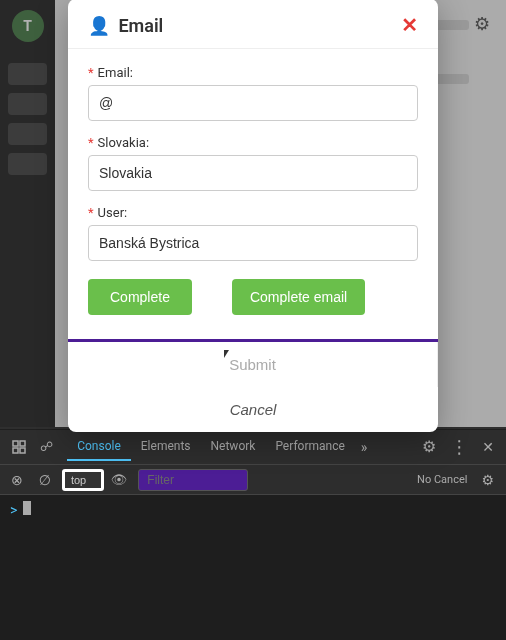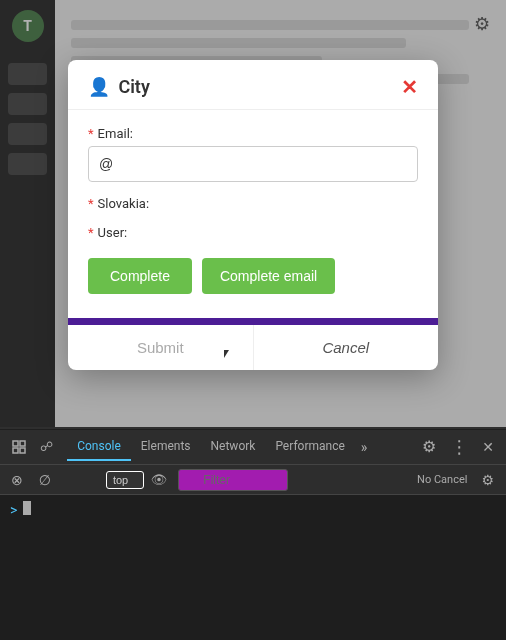--- a/index.html
+++ b/index.html
@@ -174,21 +174,21 @@
       border-radius: 4px;
       padding: 0 10px;
       font-size: 14px;
       color: #333;
       outline: none;
     }
 
     
     .action-buttons {
       display: flex;
-      gap: 10px;
+      gap: 4px;
       margin-top: 18px;
       margin-bottom: 4px;
     }
     .btn-complete {
       background: #6abf4b;
       color: white;
       border: none;
       border-radius: 4px;
       padding: 10px 22px;
       font-size: 14px;
@@ -197,27 +197,29 @@
     }
     .btn-complete-email {
       background: #6abf4b;
       color: white;
       border: none;
       border-radius: 4px;
       padding: 10px 18px;
       font-size: 14px;
       font-weight: 500;
       cursor: pointer;
+      margin-left: 36px;
     }
 
     
     .modal-footer {
       display: flex;
-      border-top: 7px solid #4c1d95;
+      border-top: 3px solid #4c1d95;
       margin-top: 4px;
+      flex-direction: column;
     }
     .btn-submit {
       flex: 1;
       background: none;
       border: none;
       border-right: 1px solid #eee;
       padding: 14px;
       font-size: 15px;
       color: #aaa;
       cursor: pointer;
@@ -336,49 +338,48 @@
       background: none;
       border: none;
       cursor: pointer;
       color: #aaa;
       font-size: 12px;
       padding: 2px 5px;
       border-radius: 3px;
     }
     .dt-top-selector {
       background: #333;
-      border: 1px solid #ffffff;
+      border: 3px solid #ffffff;
       border-radius: 3px;
       color: #ccc;
       font-size: 11px;
       padding: 2px 14px 2px 6px;
       cursor: pointer;
       appearance: none;
       -webkit-appearance: none;
       position: relative;
-      margin-left: 44px;
     }
     .dt-top-wrapper {
       position: relative;
       display: flex;
       align-items: center;
     }
     .dt-top-arrow {
       color: #aaa;
       font-size: 10px;
       margin-left: -14px;
       pointer-events: none;
     }
     .dt-filter-input {
-      background: #a21caf;
+      background: #4c1d95;
       border: 1px solid #555;
       border-radius: 3px;
       color: #ccc;
       font-size: 12px;
-      padding: 2px 24px;
+      padding: 2px 8px;
       width: 110px;
       outline: none;
       height: 22px;
     }
     .dt-filter-input::placeholder { color: #666; }
     .dt-levels-selector {
       background: #333;
       border: 1px solid #555;
       border-radius: 3px;
       color: #ccc;
@@ -446,47 +447,49 @@
     </div>
   </div>
 </div>
 
 <div class="modal-overlay">
   <div class="modal">
 
     <div class="modal-header">
       <div class="modal-title-area">
         <span class="user-icon">👤</span>
-        <span class="modal-title">City</span>
+        <span class="modal-title">Email</span>
       </div>
       <button class="close-btn">✕</button>
     </div>
 
     <div class="modal-body">
 
       <div class="field-group">
         <div class="field-label">
           <span class="required">*</span>
           <span>Email:</span>
         </div>
         <input class="field-input" type="text" value="@" placeholder="@" style="">
       </div>
 
       <div class="field-group">
         <div class="field-label">
           <span class="required">*</span>
           <span>Slovakia:</span>
         </div>
+        <input class="field-input" type="text" value="Slovakia" style="">
       </div>
 
       <div class="field-group">
         <div class="field-label">
           <span class="required">*</span>
           <span>User:</span>
         </div>
+        <input class="field-input" type="text" value="Banská Bystrica" style="">
       </div>
 
       <div class="action-buttons">
         <button class="btn-complete">Complete</button>
         <button class="btn-complete-email">Complete email</button>
       </div>
     </div>
 
     <div class="modal-footer">
       <button class="btn-submit">Submit</button>

